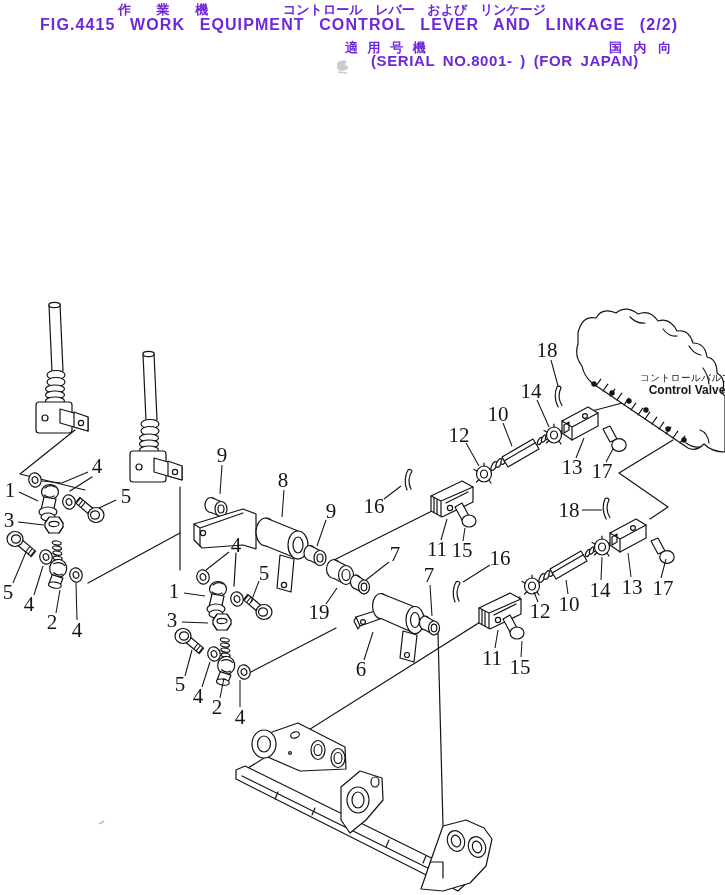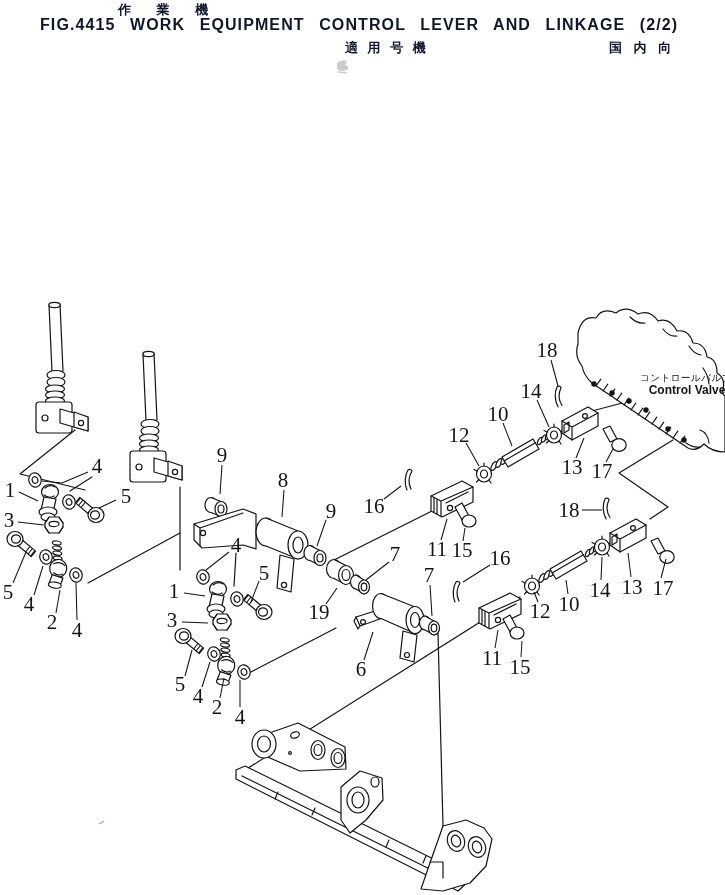--- a/index.html
+++ b/index.html
@@ -1,17 +1,17 @@
 <!DOCTYPE html>
 <html><head>
 <meta charset="utf-8">
 <style>
   html,body{margin:0;padding:0;background:#fff;}
   #page{position:relative;width:725px;height:895px;background:#fff;overflow:hidden;
-        font-family:"Liberation Sans",sans-serif;color:#0f172a;}
+        font-family:"Liberation Sans",sans-serif;color:#6d28d9;}
   .hdr-abs{position:absolute;white-space:nowrap;}
   .jp{font-size:13px;font-weight:bold;}
   .t1a{left:118px;top:1px;word-spacing:22px;}
   .t1b{left:283px;top:1px;word-spacing:9px;}
   .figline{left:8px;top:16px;font-size:16px;font-weight:bold;letter-spacing:1.1px;word-spacing:9px;margin-left:32px;}
   .t3a{left:345px;top:39px;word-spacing:6px;}
   .t3b{left:609px;top:39px;word-spacing:8px;}
   .serialline{left:371px;top:52px;font-size:15px;font-weight:bold;letter-spacing:.6px;word-spacing:3px;}
   svg{position:absolute;left:0;top:0;}
   .ink{fill:none;stroke:#141414;stroke-width:1.2;stroke-linejoin:round;stroke-linecap:round;}
@@ -21,23 +21,25 @@
                text-anchor:middle;dominant-baseline:central;}
   text.vjp{font-size:9.5px;fill:#141414;text-anchor:middle;letter-spacing:.5px;font-family:"Liberation Sans",sans-serif;}
   text.ven{font-size:12px;font-weight:bold;fill:#141414;text-anchor:middle;font-family:"Liberation Sans",sans-serif;}
 </style>
 </head>
 <body>
 
 <div id="page">
 
   <div class="hdr-abs jp t1a">作 業 機</div>
+  <div class="hdr-abs jp t1b">コントロール レバー および リンケージ</div>
   <div class="hdr-abs figline">FIG.4415 WORK EQUIPMENT CONTROL LEVER AND LINKAGE (2/2)</div>
   <div class="hdr-abs jp t3a">適 用 号 機</div>
   <div class="hdr-abs jp t3b">国 内 向</div>
+  <div class="hdr-abs serialline">(SERIAL NO.8001- ) (FOR JAPAN)</div>
 
   <svg width="725" height="895" viewBox="0 0 725 895">
     <defs>
       <g id="washer">
         <ellipse class="inkf" cx="0" cy="0" rx="6.2" ry="7.2"></ellipse>
         <ellipse class="ink" cx="0" cy="0" rx="2.8" ry="3.4"></ellipse>
       </g>
       <g id="hexnut">
         <path class="inkf" d="M-9,-2 L-5,-8 L5,-8 L9,-2 L9,2 L5,8 L-5,8 L-9,2 Z"></path>
         <path class="ink" d="M-9,-2 L-5,-7.5 M9,-2 L5,-7.5 M-9,2 L-5,8 M9,2 L5,8"></path>

